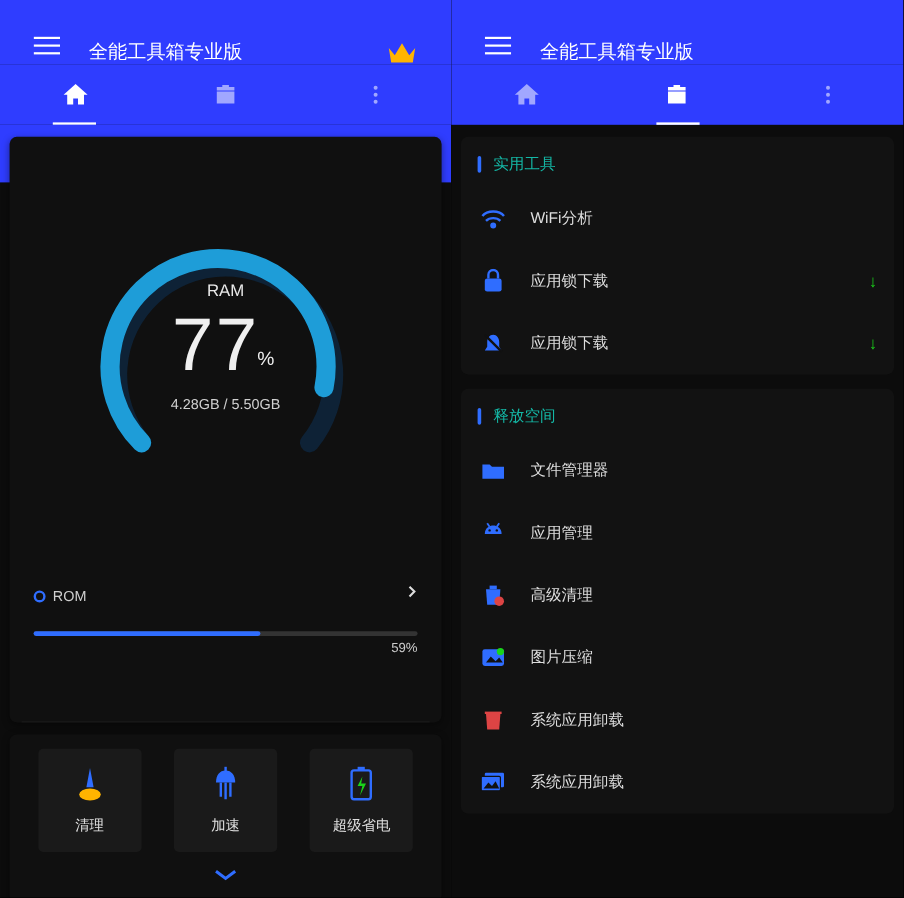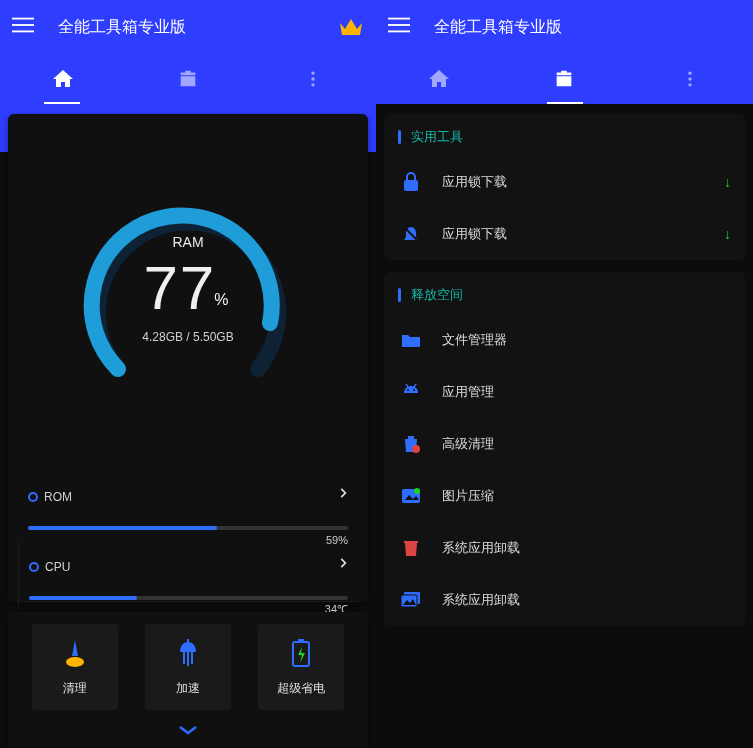--- a/index.html
+++ b/index.html
@@ -16,22 +16,22 @@
     height: 748px;
     overflow: hidden;
     background: #0c0c0c;
   }
   .screen-left { width: 376px; }
   .screen-right { width: 377px; }
   .header {
     background: #2f3dff;
     height: 54px;
     display: flex;
-    align-items: center;
-    padding: 0 12px;
+    align-items: flex-end;
+    padding: 0 28px;
     color: #fff;
   }
   .header .title {
     font-size: 16px;
     font-weight: 500;
     margin-left: 24px;
   }
   .crown {
     margin-left: auto;
     width: 26px;
@@ -125,21 +125,20 @@
     bottom: 0;
     left: 10px;
     right: 10px;
     height: 1px;
     background: #1a1a1a;
   }
   .stat-row {
     display: flex;
     height: 110px;
     margin-top: 6px;
-    flex-direction: column;
   }
   .stat {
     flex: 1;
     padding: 20px 10px 10px 10px;
     position: relative;
   }
   .stat + .stat { border-left: 1px solid #1a1a1a; }
   .stat-head {
     display: flex;
     align-items: center;
@@ -322,35 +321,20 @@
           <span class="stat-chev">
             <svg width="14" height="14" viewBox="0 0 24 24" fill="none" stroke="#ddd" stroke-width="3">
                 <path d="M9 5l7 7-7 7"></path>
               </svg>
           </span>
           <div class="bar">
             <div class="bar-fill" style="width:59%"></div>
             <span class="bar-val">59%</span>
           </div>
         </div>
-        <div class="stat">
-          <div class="stat-head">
-            <span class="stat-ring"></span>
-            <span>CPU</span>
-          </div>
-          <span class="stat-chev">
-            <svg width="14" height="14" viewBox="0 0 24 24" fill="none" stroke="#ddd" stroke-width="3">
-                <path d="M9 5l7 7-7 7"></path>
-              </svg>
-          </span>
-          <div class="bar">
-            <div class="bar-fill" style="width:34%"></div>
-            <span class="bar-val">34℃</span>
-          </div>
-        </div>
       </div>
     </div>
 
     <div class="card card-actions">
       <div class="actions-row">
         <div class="action">
           <svg width="28" height="30" viewBox="0 0 28 30">
               <path d="M14 2 L17 18 L11 18 Z" fill="#2f6dff"></path>
               <ellipse cx="14" cy="24" rx="9" ry="5" fill="#ffb400"></ellipse>
             </svg>
@@ -415,20 +399,30 @@
   </div>
 
   <div class="content-stack">
     <div class="section">
       <div class="section-head">
         <span class="head-bar"></span>
         <span>实用工具</span>
       </div>
       <div class="list-row">
         <span class="ricon">
+          <svg width="22" height="18" viewBox="0 0 22 18" fill="none" stroke="#2f6dff" stroke-width="2">
+              <path d="M2 7 C6 2 16 2 20 7"></path>
+              <path d="M5 11 C8 8 14 8 17 11"></path>
+              <circle cx="11" cy="15" r="1.5" fill="#2f6dff"></circle>
+            </svg>
+        </span>
+        <span>WiFi分析</span>
+      </div>
+      <div class="list-row">
+        <span class="ricon">
           <svg width="18" height="20" viewBox="0 0 18 20">
               <rect x="2" y="8" width="14" height="11" rx="2" fill="#2f6dff"></rect>
               <path d="M5 8 V5 a4 4 0 0 1 8 0 V8" fill="none" stroke="#2f6dff" stroke-width="2"></path>
             </svg>
         </span>
         <span>应用锁下载</span>
         <span class="row-tail">↓</span>
       </div>
       <div class="list-row">
         <span class="ricon">

